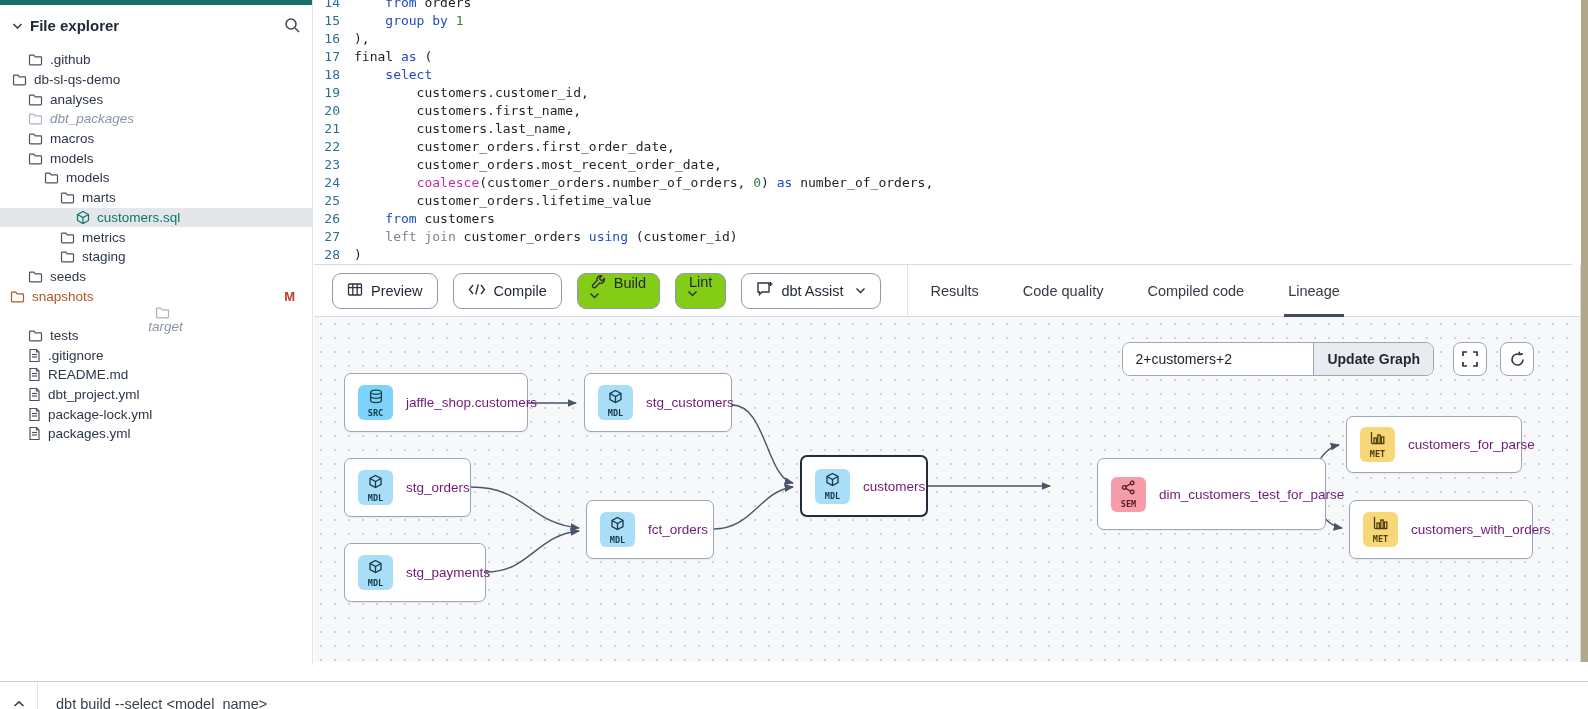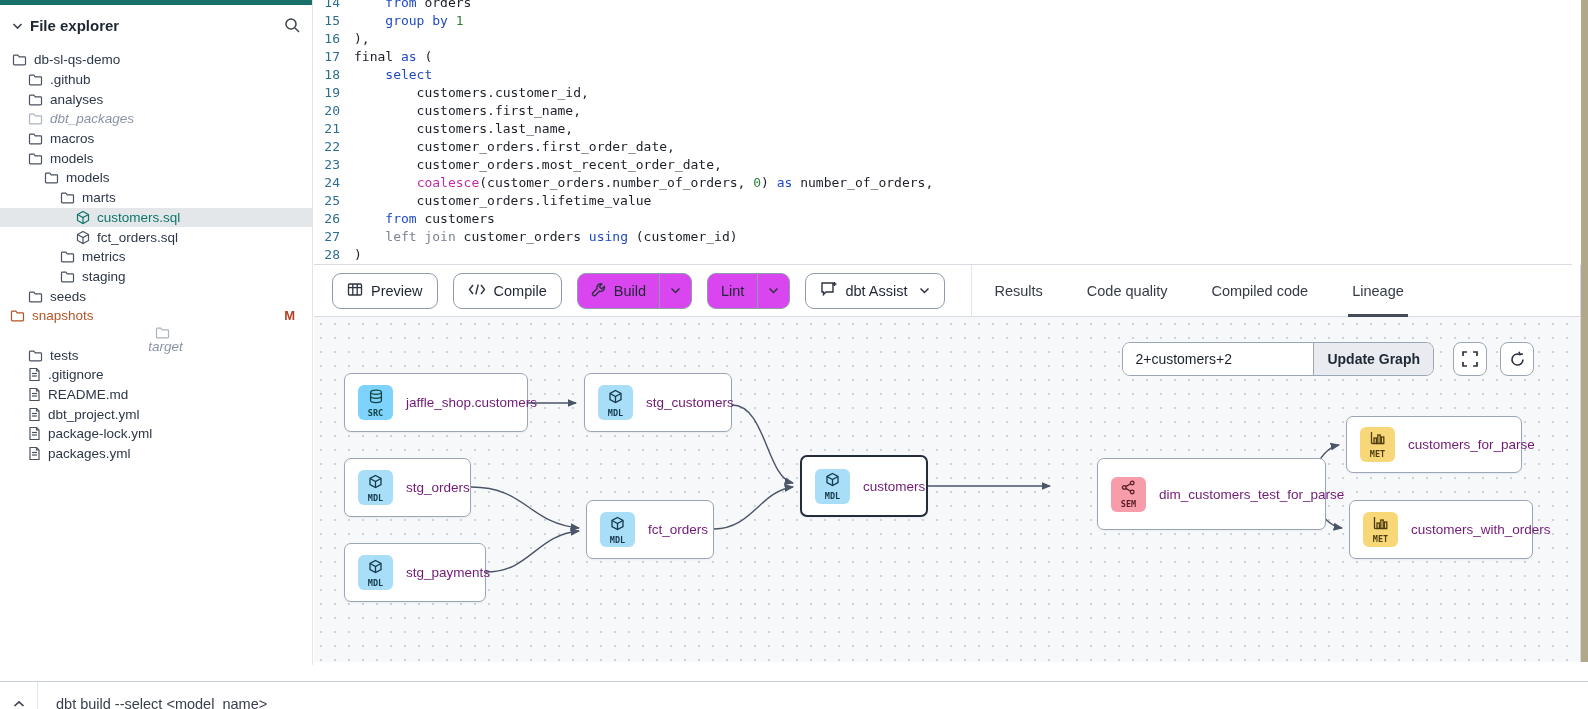--- a/index.html
+++ b/index.html
@@ -45,21 +45,21 @@
   .lineage-right-edge { position:absolute; left:1580px; top:265px; width:1px; height:397px; background:#d4d9df; }
 
   
   .toolbar { position:absolute; left:314px; top:265px; width:1267px; height:52px;
     background:#fff; border-bottom:1px solid #d8dce2; display:flex; align-items:center; padding-left:18px; }
   .btn { display:flex; align-items:center; gap:8px; height:36px; padding:0 14px;
     background:#fff; border:1px solid #8f9bab; border-radius:9px; font-size:14.5px;
     color:#1f2733; cursor:pointer; }
   .btn + .btn, .split + .btn, .btn + .split, .split + .split { margin-left:15px; }
   .split { display:flex; height:36px; border:1px solid #8f9bab; border-radius:9px;
-    overflow:hidden; background:#d946ef; }
+    overflow:hidden; background:#84cc16;flex-direction:column; }
   .split .main { display:flex; align-items:center; gap:8px; padding:0 13px;
     font-size:14.5px; cursor:pointer; }
   .split .chev { display:flex; align-items:center; justify-content:center;
     width:32px; border-left:1px solid #8f9bab; cursor:pointer; }
   .btn .chev-in { display:flex; align-items:center; margin-left:4px; }
   .toolbar-divider { width:1px; height:52px; background:#e2e6ea; margin-left:26px; }
   .tabs { display:flex; align-items:center; height:52px; margin-left:22px; gap:44px; }
   .tab { position:relative; height:52px; display:flex; align-items:center;
     font-size:14.5px; color:#343b44; cursor:pointer; }
   .tab.active::after { content:""; position:absolute; left:-4px; right:-4px; bottom:0;
@@ -119,35 +119,35 @@
       </span>
       <span class="fe-title">File explorer</span>
       <span class="fe-search">
         <svg width="17" height="17" viewBox="0 0 17 17">
             <circle cx="7" cy="7" r="5" fill="none" stroke="#3c4450" stroke-width="1.5"></circle>
             <line x1="11" y1="11" x2="15" y2="15" stroke="#3c4450" stroke-width="1.5"></line>
           </svg>
       </span>
     </div>
     <div class="tree" id="tree">
+        <div class="tree-item" style="padding-left: 28px;">
+          <span class="ico">
+            <svg width="15" height="13" viewBox="0 0 15 13" fill="none" stroke="#4a5260" stroke-width="1.2">
+              <path d="M1.5,3.5 V11 a0.8,0.8 0 0 0 0.8,0.8 H12.7 a0.8,0.8 0 0 0 0.8,-0.8 V4.6 a0.8,0.8 0 0 0 -0.8,-0.8 H7.2 L5.8,2.2 H2.3 a0.8,0.8 0 0 0 -0.8,0.8 z"></path>
+            </svg>
+          </span>
+          <span>.github</span>
+        </div>
         <div class="tree-item" style="padding-left: 12px;">
           <span class="ico">
             <svg width="15" height="13" viewBox="0 0 15 13" fill="none" stroke="#4a5260" stroke-width="1.2">
               <path d="M1.5,3.5 V11 a0.8,0.8 0 0 0 0.8,0.8 H12.7 a0.8,0.8 0 0 0 0.8,-0.8 V4.6 a0.8,0.8 0 0 0 -0.8,-0.8 H7.2 L5.8,2.2 H2.3 a0.8,0.8 0 0 0 -0.8,0.8 z"></path>
             </svg>
           </span>
           <span>db-sl-qs-demo</span>
-        </div>
-        <div class="tree-item" style="padding-left: 28px;">
-          <span class="ico">
-            <svg width="15" height="13" viewBox="0 0 15 13" fill="none" stroke="#4a5260" stroke-width="1.2">
-              <path d="M1.5,3.5 V11 a0.8,0.8 0 0 0 0.8,0.8 H12.7 a0.8,0.8 0 0 0 0.8,-0.8 V4.6 a0.8,0.8 0 0 0 -0.8,-0.8 H7.2 L5.8,2.2 H2.3 a0.8,0.8 0 0 0 -0.8,0.8 z"></path>
-            </svg>
-          </span>
-          <span>.github</span>
         </div>
         <div class="tree-item" style="padding-left: 28px;">
           <span class="ico">
             <svg width="15" height="13" viewBox="0 0 15 13" fill="none" stroke="#4a5260" stroke-width="1.2">
               <path d="M1.5,3.5 V11 a0.8,0.8 0 0 0 0.8,0.8 H12.7 a0.8,0.8 0 0 0 0.8,-0.8 V4.6 a0.8,0.8 0 0 0 -0.8,-0.8 H7.2 L5.8,2.2 H2.3 a0.8,0.8 0 0 0 -0.8,0.8 z"></path>
             </svg>
           </span>
           <span>analyses</span>
         </div>
         <div class="tree-item muted-italic" style="padding-left: 28px;">
@@ -192,30 +192,20 @@
         </div>
         <div class="tree-item selected" style="padding-left: 76px;">
           <span class="ico">
             <svg width="14" height="15" viewBox="0 0 14 15" fill="none" stroke="#4a5260" stroke-width="1.2">
               <path d="M7,1.5 L12.5,4.5 V10.5 L7,13.5 L1.5,10.5 V4.5 z"></path>
               <path d="M1.5,4.5 L7,7.5 L12.5,4.5"></path>
               <path d="M7,7.5 V13.5"></path>
             </svg>
           </span>
           <span>customers.sql</span>
-        </div>
-        <div class="tree-item" style="padding-left: 76px;">
-          <span class="ico">
-            <svg width="14" height="15" viewBox="0 0 14 15" fill="none" stroke="#4a5260" stroke-width="1.2">
-              <path d="M7,1.5 L12.5,4.5 V10.5 L7,13.5 L1.5,10.5 V4.5 z"></path>
-              <path d="M1.5,4.5 L7,7.5 L12.5,4.5"></path>
-              <path d="M7,7.5 V13.5"></path>
-            </svg>
-          </span>
-          <span>fct_orders.sql</span>
         </div>
         <div class="tree-item" style="padding-left: 60px;">
           <span class="ico">
             <svg width="15" height="13" viewBox="0 0 15 13" fill="none" stroke="#4a5260" stroke-width="1.2">
               <path d="M1.5,3.5 V11 a0.8,0.8 0 0 0 0.8,0.8 H12.7 a0.8,0.8 0 0 0 0.8,-0.8 V4.6 a0.8,0.8 0 0 0 -0.8,-0.8 H7.2 L5.8,2.2 H2.3 a0.8,0.8 0 0 0 -0.8,0.8 z"></path>
             </svg>
           </span>
           <span>metrics</span>
         </div>
         <div class="tree-item" style="padding-left: 60px;">

